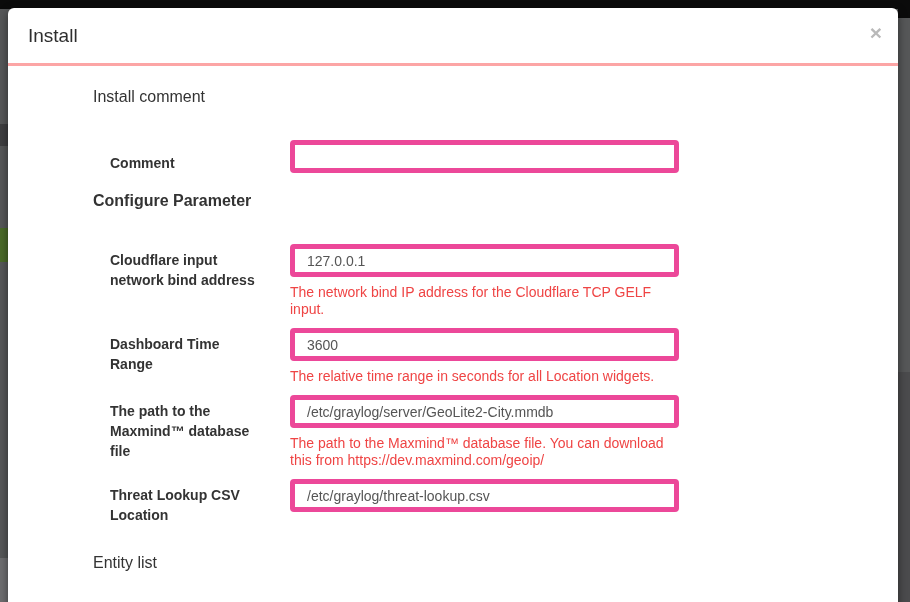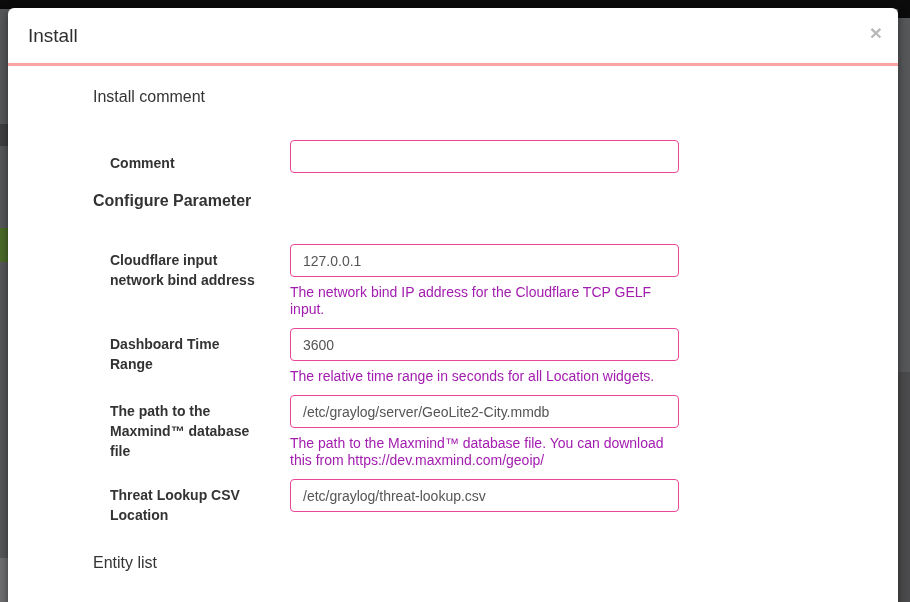--- a/index.html
+++ b/index.html
@@ -47,27 +47,27 @@
 
   .form-row { display: flex; margin: 0 0 10px 82px; }
   .form-row.comment-row { margin-bottom: 14px; align-items: flex-end; }
   .label-col {
     width: 150px; margin-right: 30px; padding-top: 6px;
     font-size: 14px; font-weight: bold; color: #333; line-height: 20px;
   }
   .input-col { width: 389px; }
   .text-input {
     width: 100%; height: 33px;
-    border: 1px solid #ec4899; border-radius: 4px;
+    border: 5px solid #ec4899; border-radius: 4px;
     padding: 6px 12px; font-size: 14px; color: #555;
     font-family: "Liberation Sans", "DejaVu Sans", sans-serif;
     outline: none; background: #fff;
   }
   .help-text {
-    margin-top: 7px; font-size: 14px; color: #a21caf; line-height: 17px;
+    margin-top: 7px; font-size: 14px; color: #ef4444; line-height: 17px;
   }
 </style>
 </head>
 <body>
 
 <div class="navbar-strip"></div>
 <div class="navbar-strip-right"></div>
 <div class="strip-dark-band"></div>
 <div class="strip-green"></div>
 <div class="strip-footer-left"></div>

